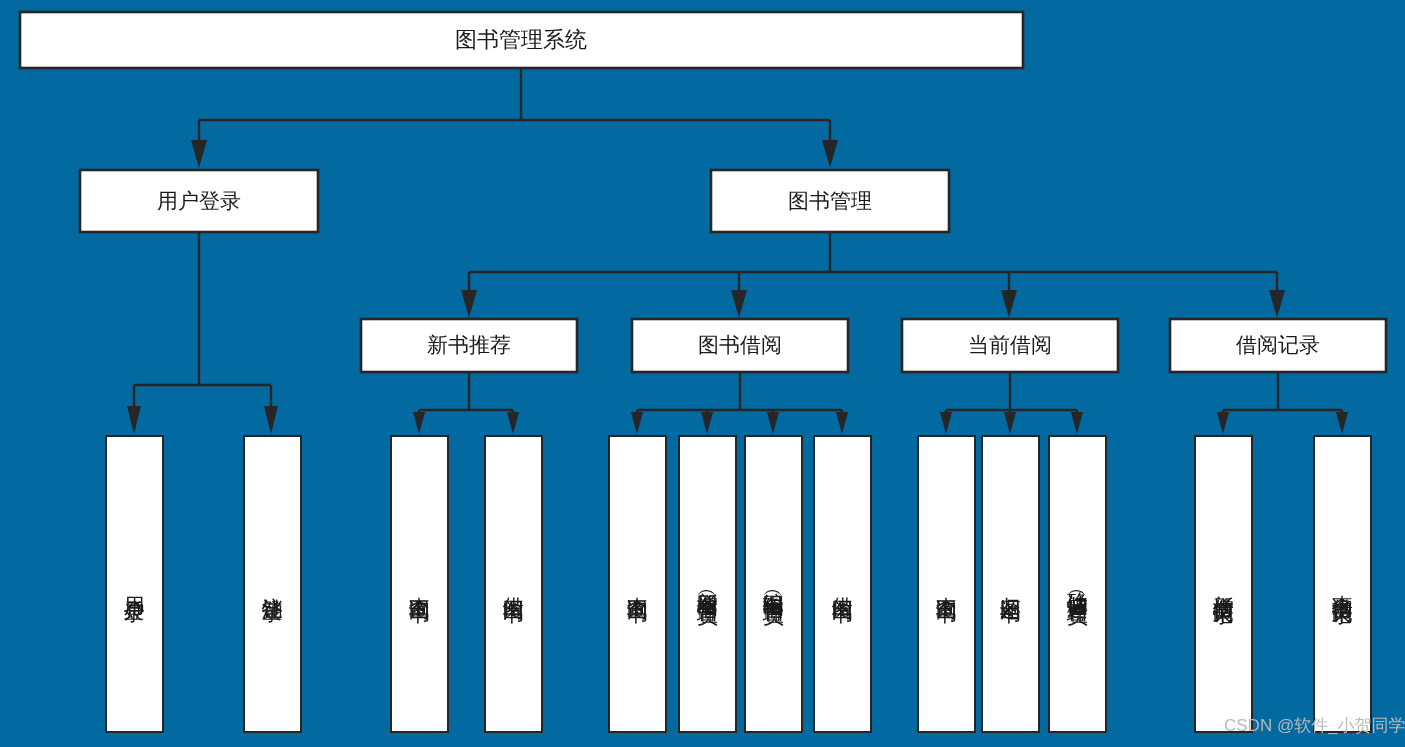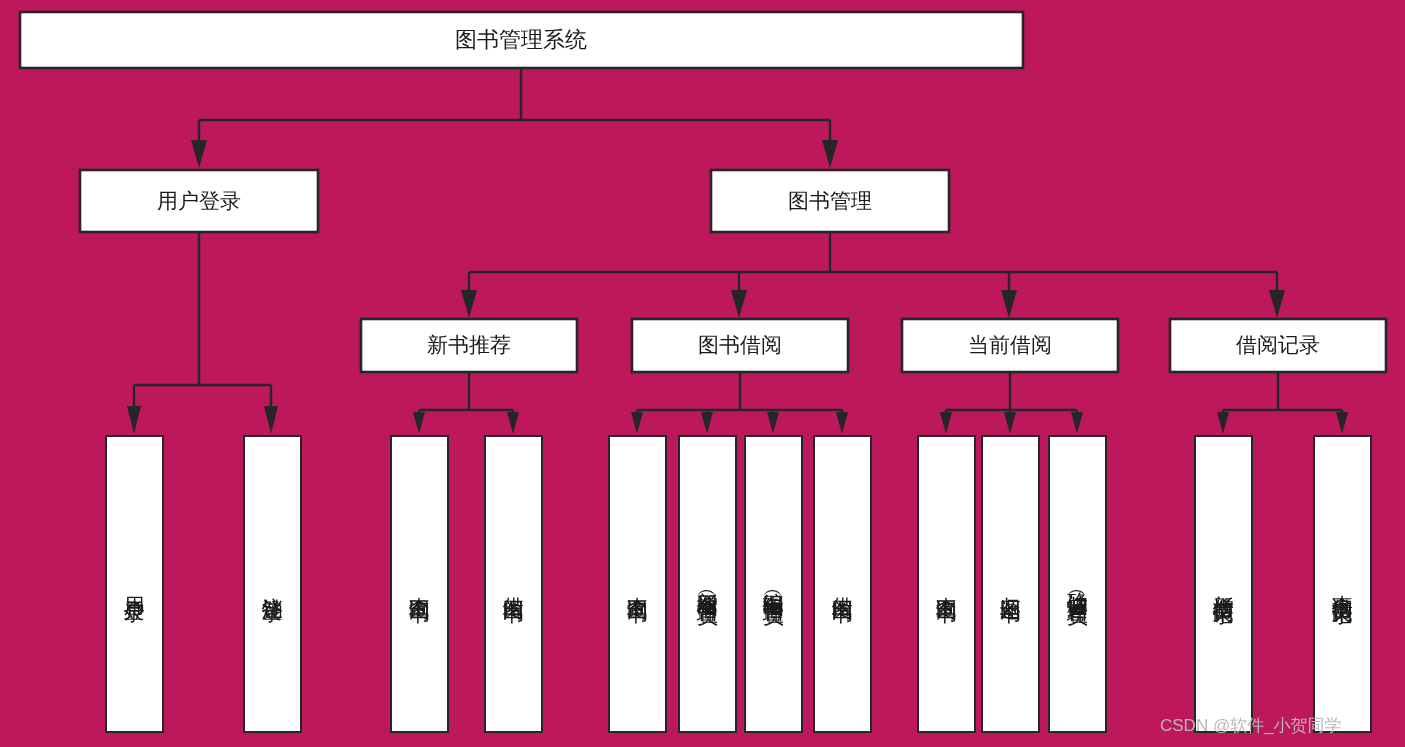--- a/index.html
+++ b/index.html
@@ -7,21 +7,21 @@
     padding: 0;
     background: #ffffff;
   }
   body {
     font-family: "Liberation Sans", "DejaVu Sans", sans-serif;
   }
   #diagram-root {
     position: relative;
     width: 1405px;
     height: 747px;
-    background: #be185d;
+    background: #0369a1;
     overflow: hidden;
   }
   svg#tree-svg {
     position: absolute;
     left: 0;
     top: 0;
     width: 1405px;
     height: 747px;
   }
   .node-box {
@@ -231,15 +231,15 @@
     <span class="vnode-text">确认归还（管理员）</span>
   </div>
 
   <div class="vnode" style="left:1194px; top:435px; width:59px; height:298px;">
     <span class="vnode-text">新增借阅记录</span>
   </div>
   <div class="vnode" style="left:1313px; top:435px; width:59px; height:298px;">
     <span class="vnode-text">查询借阅记录</span>
   </div>
 
-  <div class="watermark" style="left:1160px; top:714px;">CSDN @软件_小贺同学</div>
+  <div class="watermark" style="left:1224px; top:714px;">CSDN @软件_小贺同学</div>
 
 </div>
 
 </body></html>

